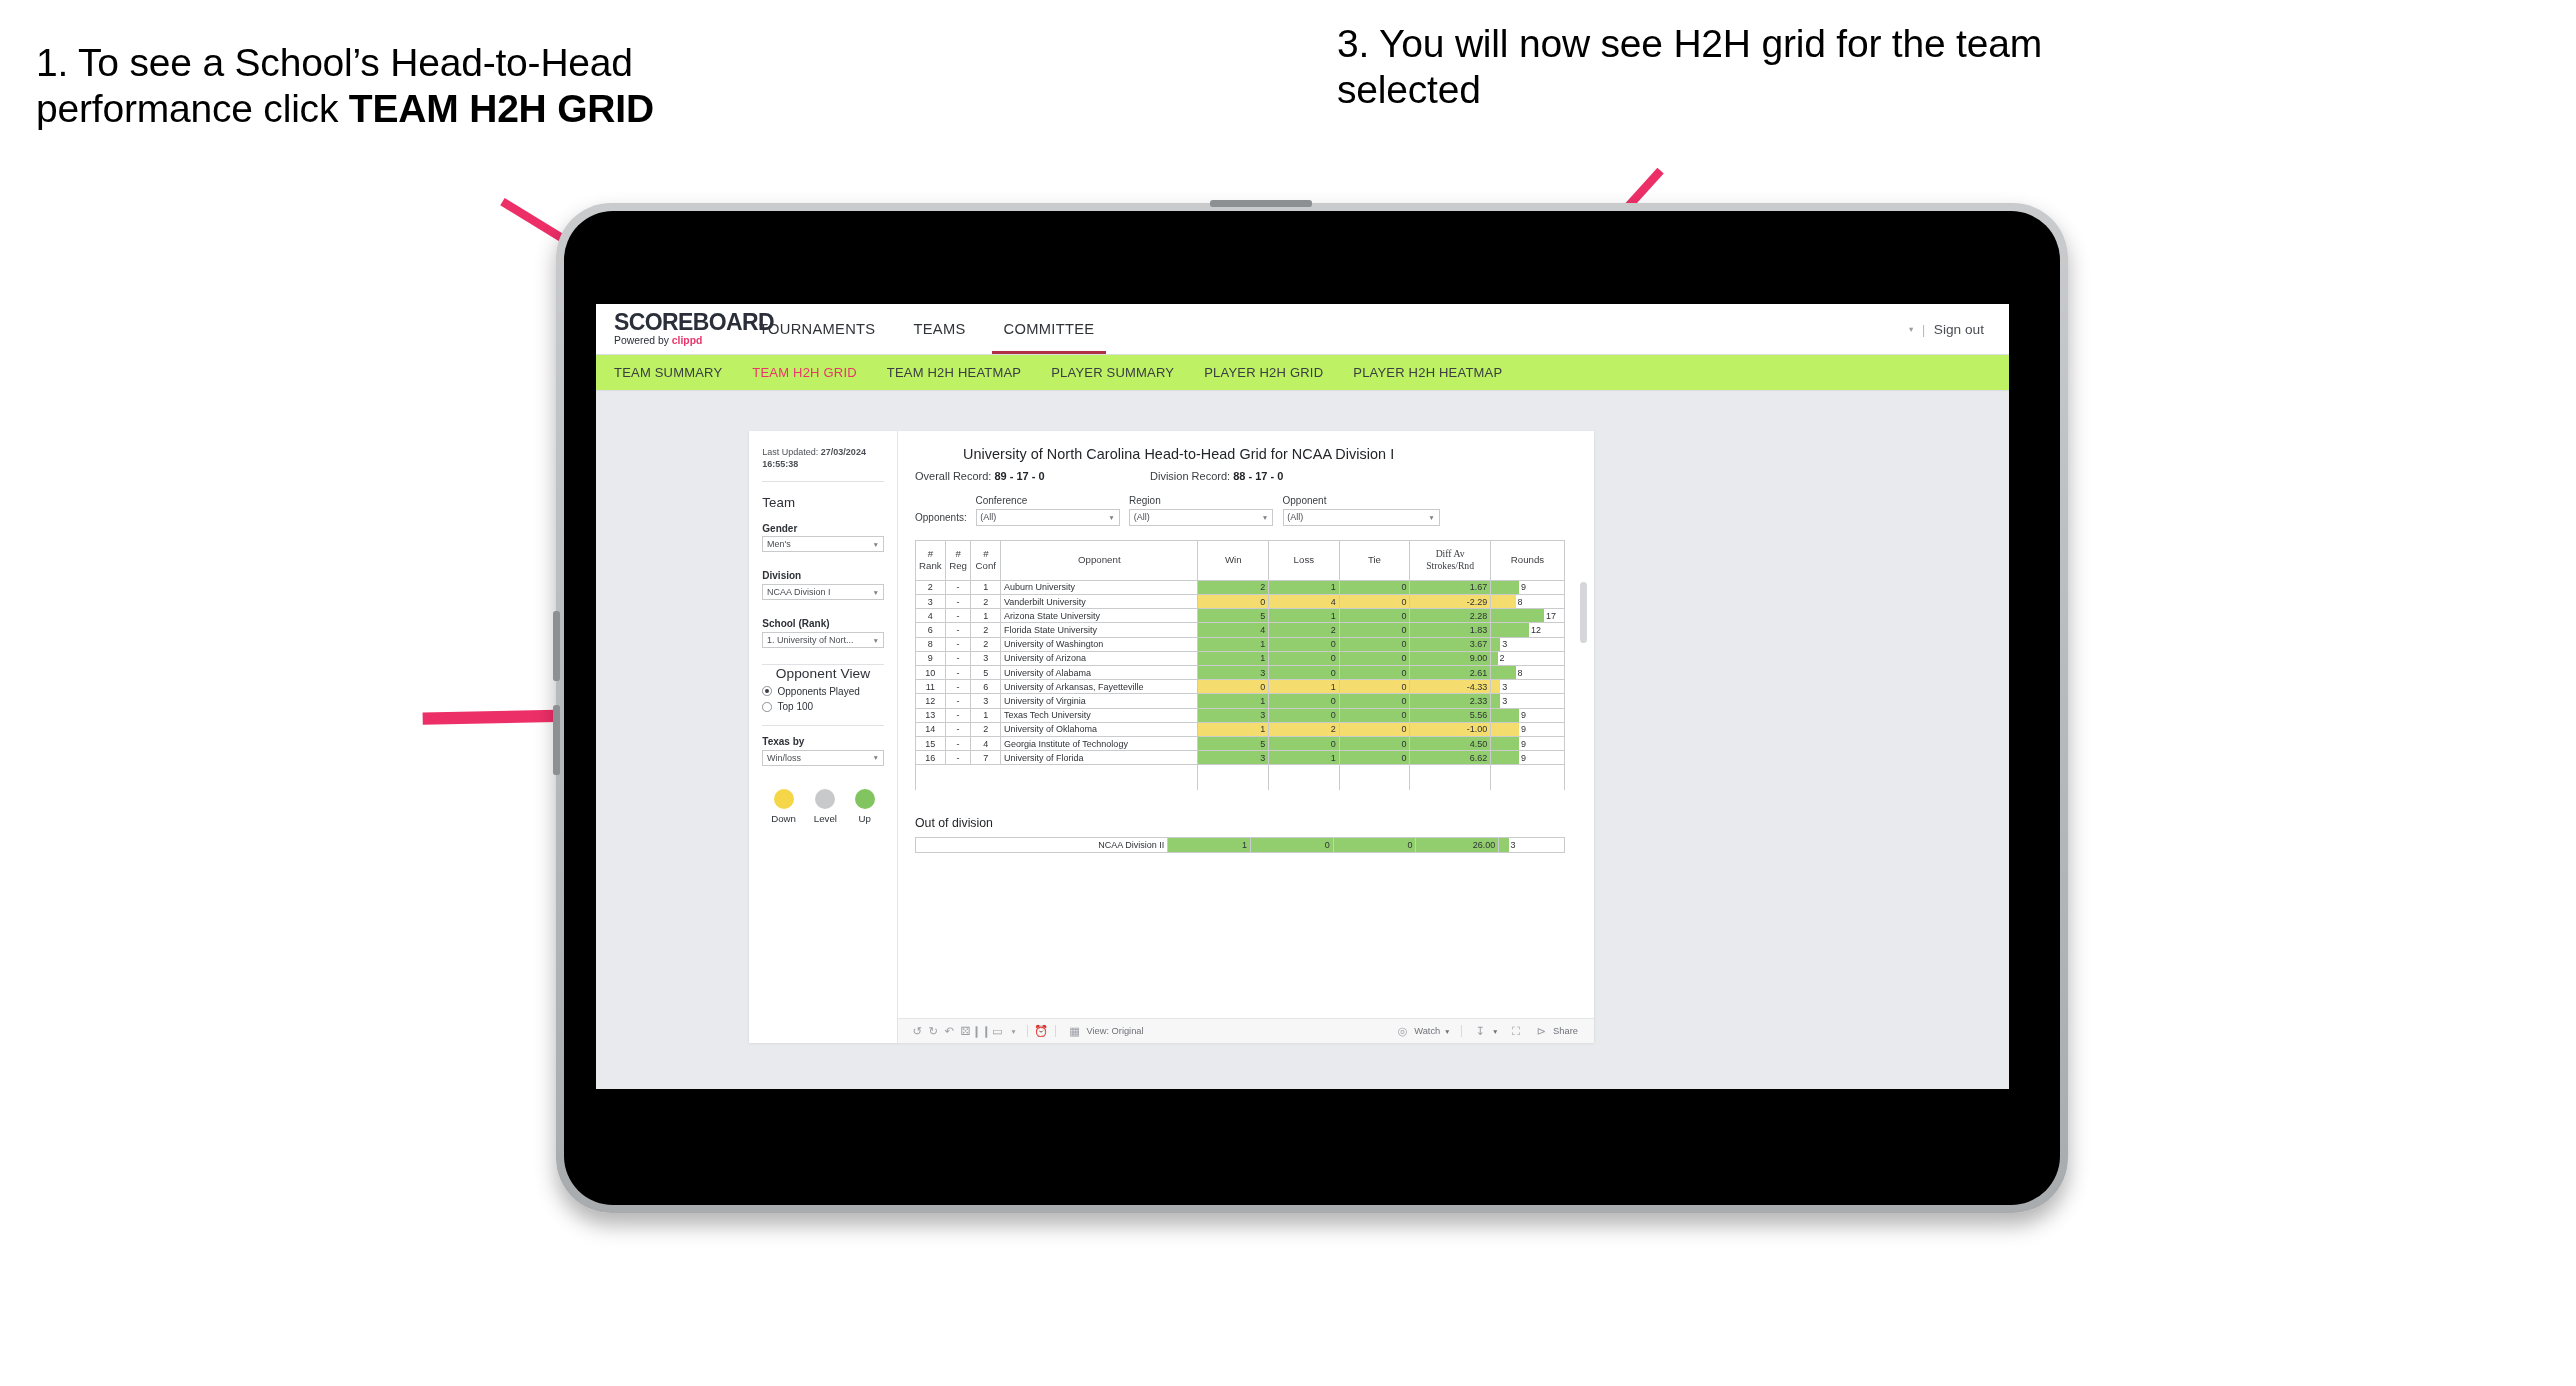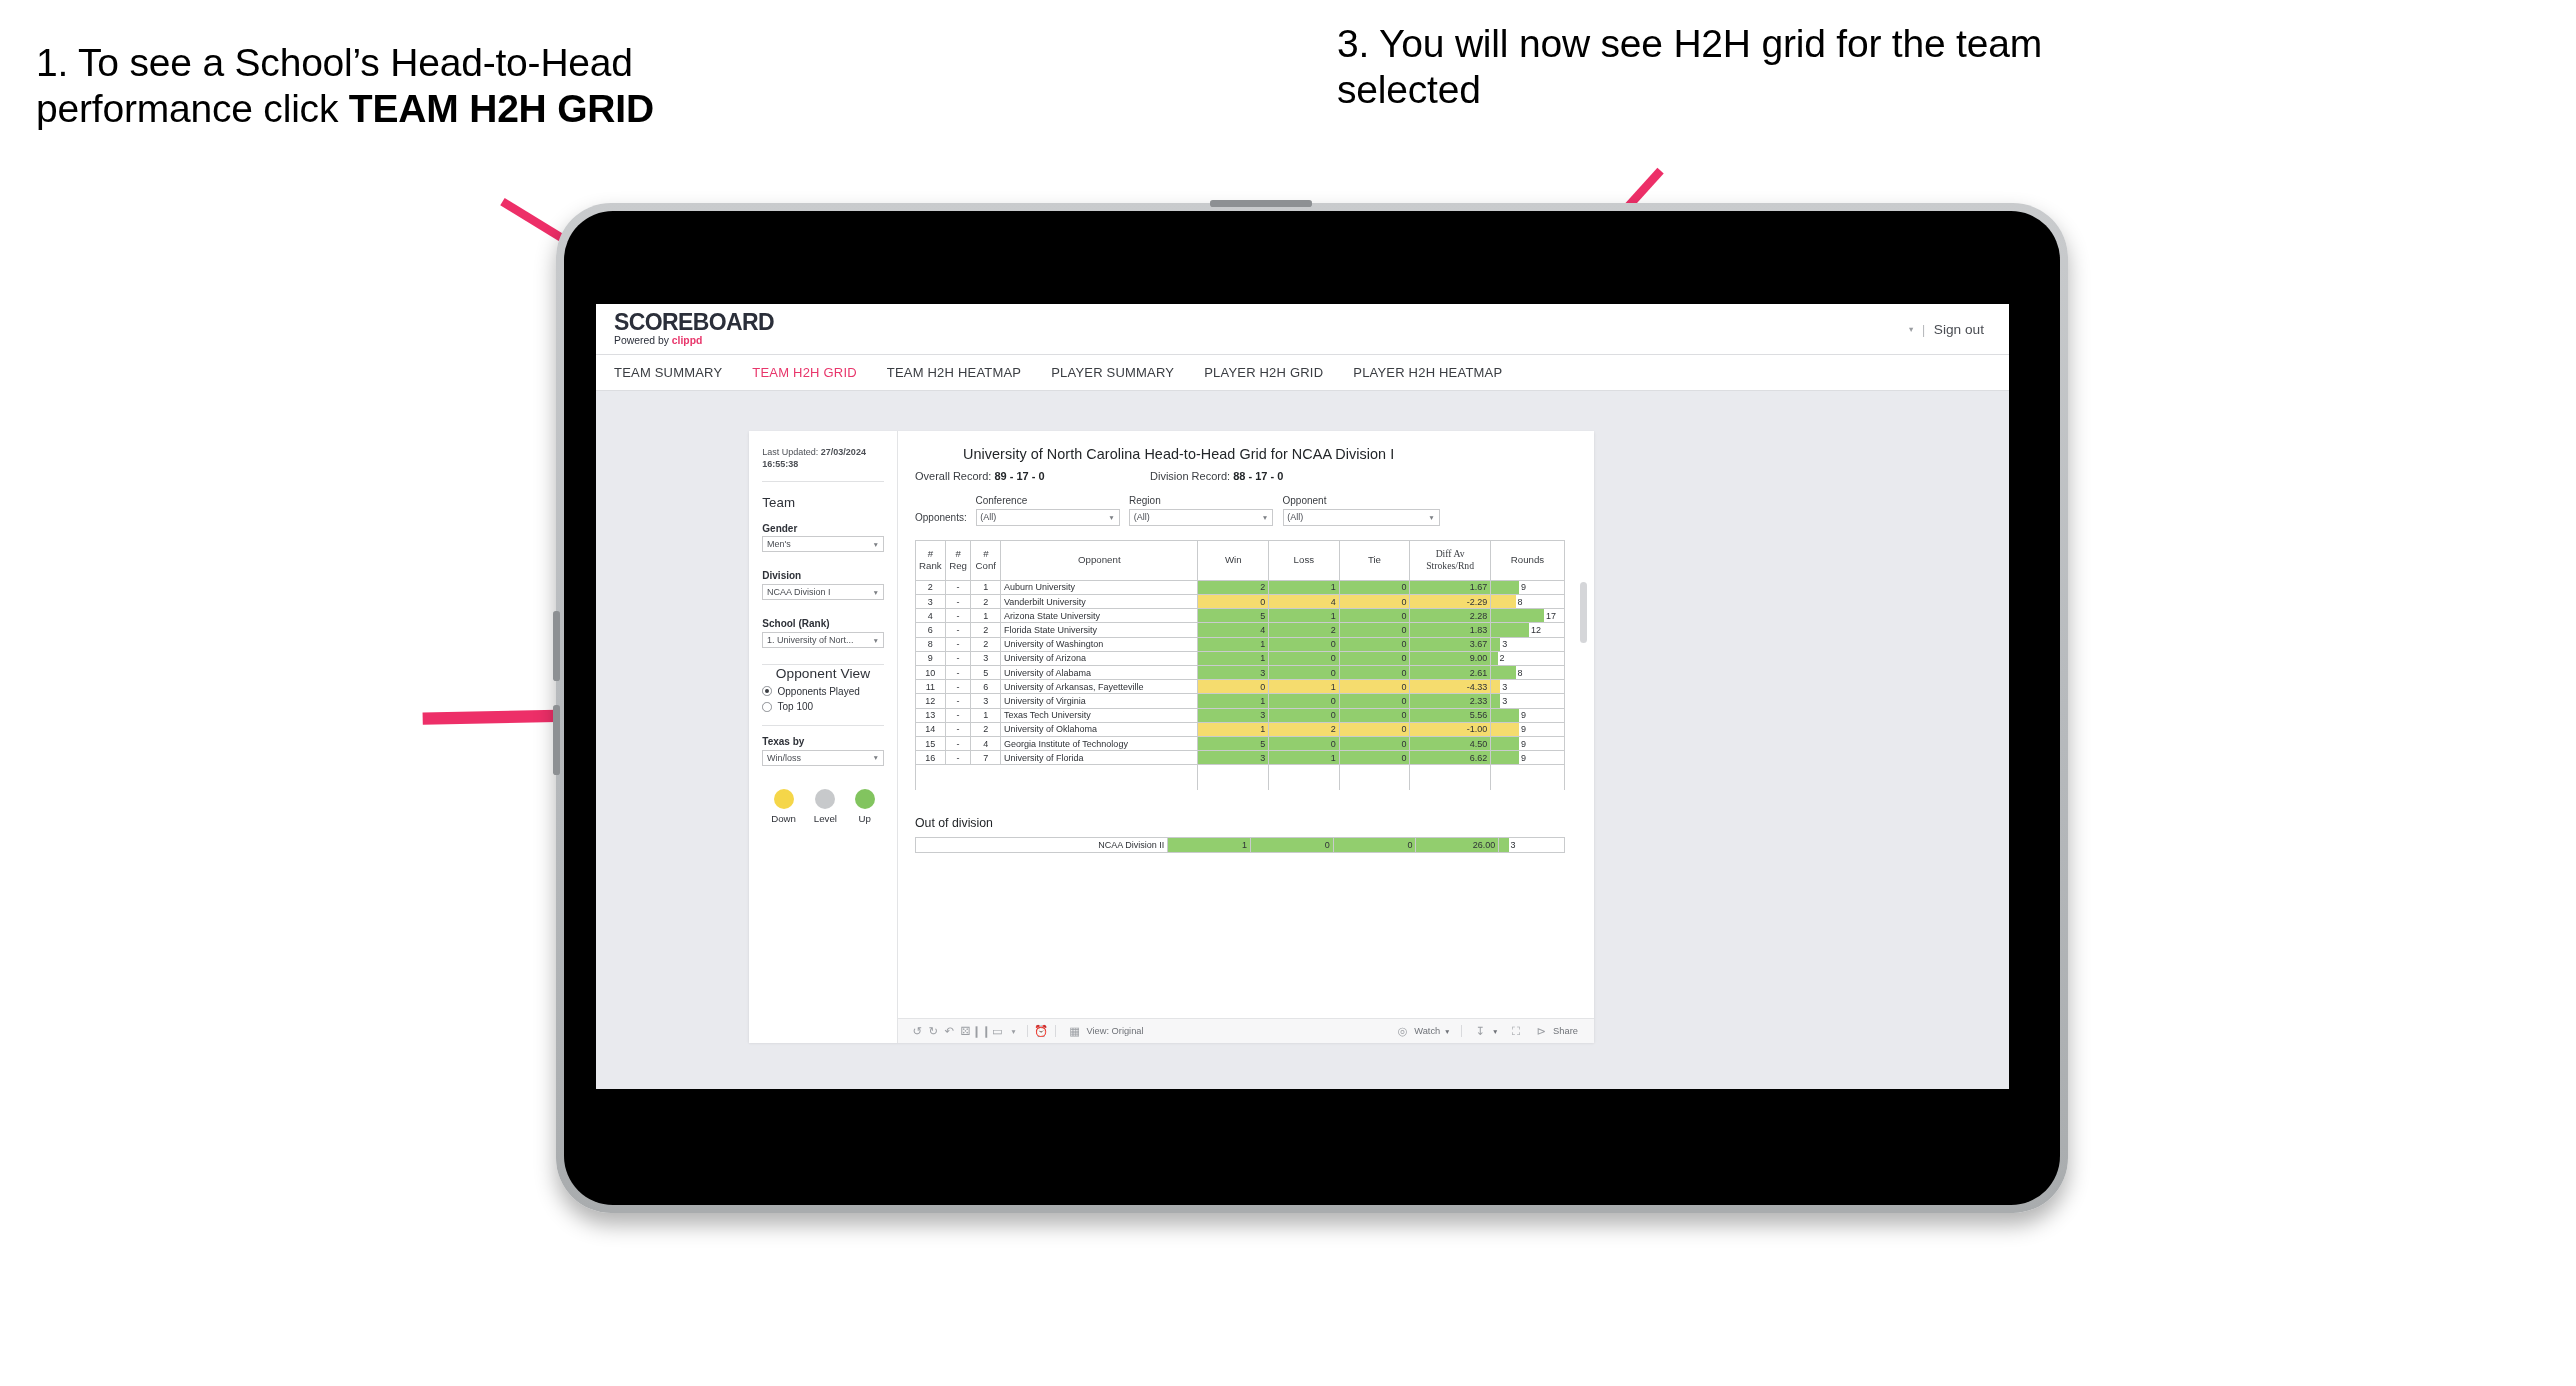--- a/index.html
+++ b/index.html
@@ -84,21 +84,21 @@
   }
   #topbar-right {
     margin-left:auto; display:flex; align-items:center; gap:8.5px;
     padding-right: 25px; font-size: 13.7px; color:#4a4d53;
   }
   #topbar-right .sep { color:#b9bbbe; }
   #topbar-right .caret { font-size:8.5px; color:#9a9da1; }
 
   
   #subnav {
-    height: 36px; background:#ffffff;
+    height: 36px; background:#bef264;
     display:flex; align-items:center;
     border-bottom: 0.9px solid #dcdde0;
     padding-left: 18px;
   }
   .subnav-item {
     font-size: 13px; color:#3a3d42; letter-spacing:0.2px;
     padding: 0 15px; cursor:pointer; white-space:nowrap;
   }
   .subnav-item:first-child { padding-left:0; }
   .subnav-item.active { color:#e8366b; }
@@ -245,20 +245,25 @@
     <div class="tablet-btn" id="btn-vol2"></div>
     <div id="tablet-screen"></div>
   </div>
 
   <div id="app">
 
     <div id="topbar">
       <div id="logo-wrap">
         <div id="logo-main">SCOREBOARD</div>
         <div id="logo-sub"><span>Powered by </span><span class="clippd">clippd</span></div>
+      </div>
+      <div class="topnav">
+        <div class="topnav-item">TOURNAMENTS</div>
+        <div class="topnav-item">TEAMS</div>
+        <div class="topnav-item active">COMMITTEE</div>
       </div>
       <div id="topbar-right">
         <span class="caret">▾</span>
         <span class="sep">|</span>
         <span>Sign out</span>
       </div>
     </div>
 
     <div id="subnav">
       <div class="subnav-item">TEAM SUMMARY</div>

